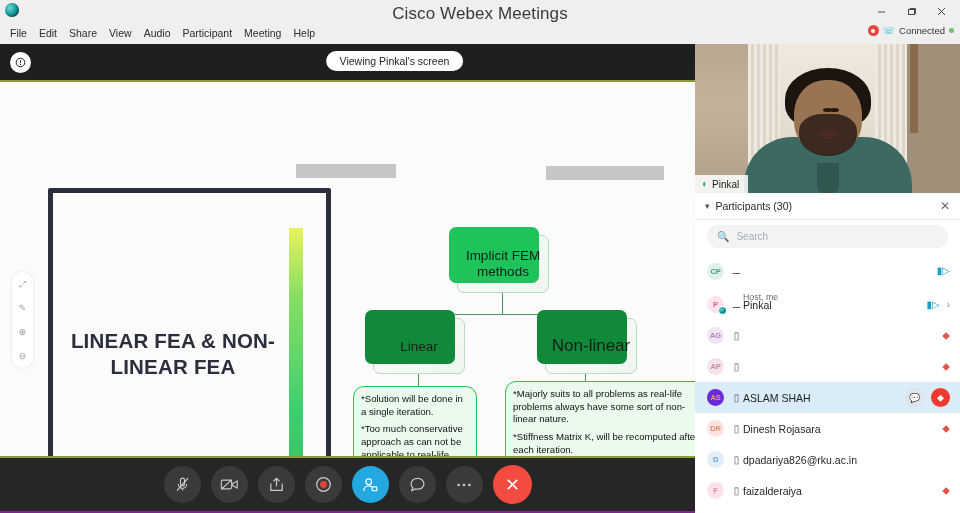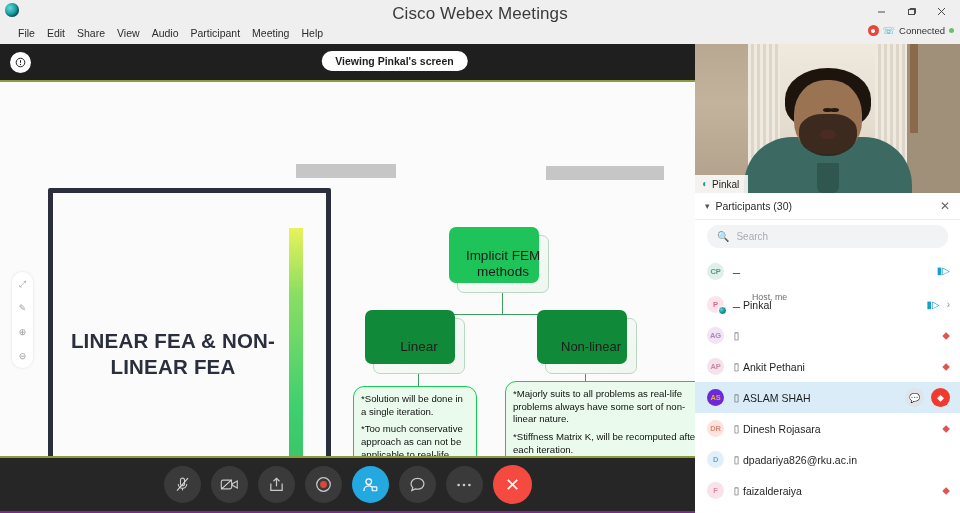--- a/index.html
+++ b/index.html
@@ -28,21 +28,21 @@
   .win-btns{ position:absolute; right:4px; top:2px; display:flex; gap:0; }
   .win-btn{
     width:30px; height:18px; display:flex; align-items:center; justify-content:center;
     color:#4a4a4a; font-size:11px; line-height:1; cursor:default;
   }
   .win-btn svg{ display:block; }
 
   
   .menubar{
     position:absolute; left:0; top:22px; width:960px; height:22px;
-    background:#efefef; display:flex; align-items:center; padding-left:12px;
+    background:#efefef; display:flex; align-items:center; padding-left:4px;
   }
   .menu-item{
     font-size:10.5px; color:#2c2c2c; padding:2px 6px; cursor:default; white-space:nowrap;
   }
 
   
   .conn{
     position:absolute; right:6px; top:25px; display:flex; align-items:center; gap:4px;
     font-size:9.5px; color:#333;
   }
@@ -55,21 +55,20 @@
   .green-dot{ width:5px; height:5px; border-radius:50%; background:#6dbf6d; }
 
   
   .stage{
     position:absolute; left:0; top:44px; width:695px; height:469px;
     background:#1c1c1c; overflow:hidden;
   }
   .topbar{
     position:absolute; left:0; top:0; width:789px; height:36px; background:#1f1f1f;
     z-index:6;
-    font-weight:bold;
   }
   .round-btn{
     position:absolute; top:8px; width:21px; height:21px; border-radius:50%;
     background:#fff; display:flex; align-items:center; justify-content:center;
     color:#222; font-size:10px;
   }
   .round-btn.left{ left:10px; }
   .round-btn.right{ right:12px; }
   .viewing-pill{
     position:absolute; left:50%; transform:translateX(-50%); top:7px;
@@ -110,21 +109,21 @@
     color:#1b1b1b;
   }
   .node .shadow{
     position:absolute; left:-9px; top:-9px; width:100%; height:100%;
     border-radius:7px; z-index:-1;
   }
   .node-root{ left:457px; top:155px; width:92px; height:58px; font-size:13.5px; line-height:1.2; z-index:3;}
   .node-root .shadow{ background:#1ec35a; }
   .node-linear{ left:373px; top:238px; width:92px; height:56px; font-size:13.5px; z-index:3;}
   .node-linear .shadow{ background:#108a39; }
-  .node-nonlinear{ left:545px; top:238px; width:92px; height:56px; font-size:13px; z-index:3;}
+  .node-nonlinear{ left:545px; top:238px; width:92px; height:56px; font-size:17px; z-index:3;}
   .node-nonlinear .shadow{ background:#108a39; }
 
   .conn-line{ position:absolute; background:#3f9d5e; z-index:1; }
 
   .bubble{
     position:absolute; border:1.6px solid #17cc52; border-radius:11px;
     background:#eafbee; padding:6px 7px; font-size:9.6px; line-height:1.32;
     color:#111; z-index:2;
   }
   .bubble p{ margin:0 0 5px 0; }
@@ -279,21 +278,21 @@
     font-size:7.5px; font-weight:bold; letter-spacing:-.2px;
   }
   .av-wrap{ position:relative; width:17px; height:17px; margin-right:6px; flex:0 0 17px; }
   .presenting-dot{
     position:absolute; right:-3px; bottom:-2px; width:9px; height:9px; border-radius:50%;
     background:radial-gradient(circle at 35% 35%,#5fd0d0 0%,#139696 50%,#0a5a66 100%);
     border:1px solid #fff;
   }
   .devico{ width:13px; flex:0 0 13px; color:#5a5a5a; font-size:10px; line-height:1; text-align:center; }
   .pname{ font-size:10.5px; color:#1f1f1f; white-space:nowrap; overflow:hidden; text-overflow:ellipsis; }
-  .psub{ font-size:8.8px; color:#6c6c6c; margin-top:1px;margin-left:9px; }
+  .psub{ font-size:8.8px; color:#6c6c6c; margin-top:1px; }
   .pnamecol{ flex:1; min-width:0; display:flex; flex-direction:column; justify-content:center;gap:39px; }
   .pright{ display:flex; align-items:center; gap:7px; margin-left:auto; }
   .camico{ color:#18a0c8; font-size:10px; line-height:1; }
   .micoff{ color:#e0564e; font-size:11px; line-height:1; }
   .micoff-badge{
     width:19px; height:19px; border-radius:50%; background:#f03a2f; color:#fff;
     display:flex; align-items:center; justify-content:center; font-size:10px;
   }
   .chatbubble{
     width:19px; height:19px; border-radius:50%; background:#dfe4e8; color:#4a4a4a;
@@ -570,23 +569,20 @@
         <div class="pright">
           <span class="micoff">⬥</span>
         </div>
       </div>
 
       <div class="prow">
         <div class="av-wrap">
           <div class="avatar" style="background:#f6e2ea;color:#c78ca4">AP</div>
         </div>
         <div class="devico">▯</div>
-        <div class="pnamecol">
-          <span class="pname">Ankit Pethani</span>
-        </div>
         <div class="pright">
           <span class="micoff">⬥</span>
         </div>
       </div>
 
       <div class="prow selected">
         <div class="av-wrap">
           <div class="avatar" style="background:#6d28d9;color:#e0a849">AS</div>
         </div>
         <div class="devico">▯</div>

